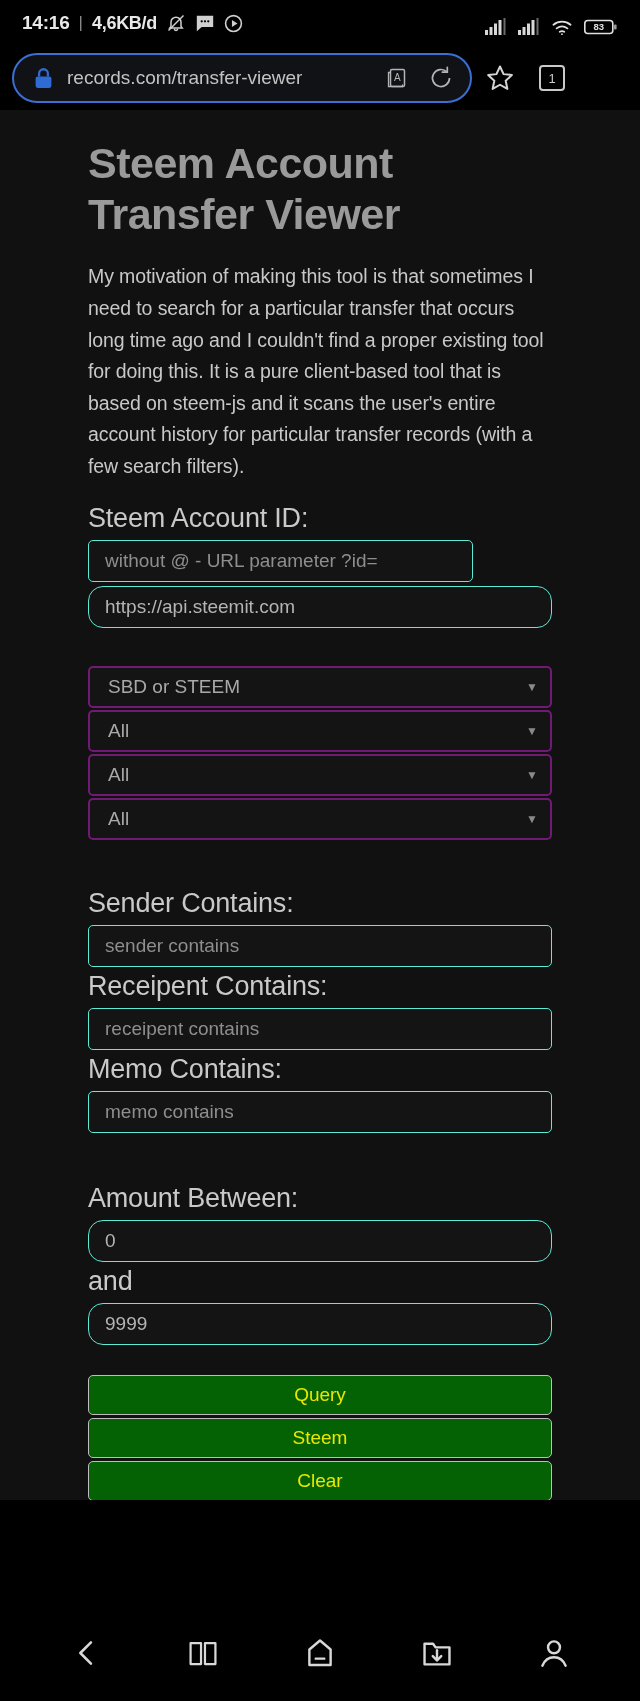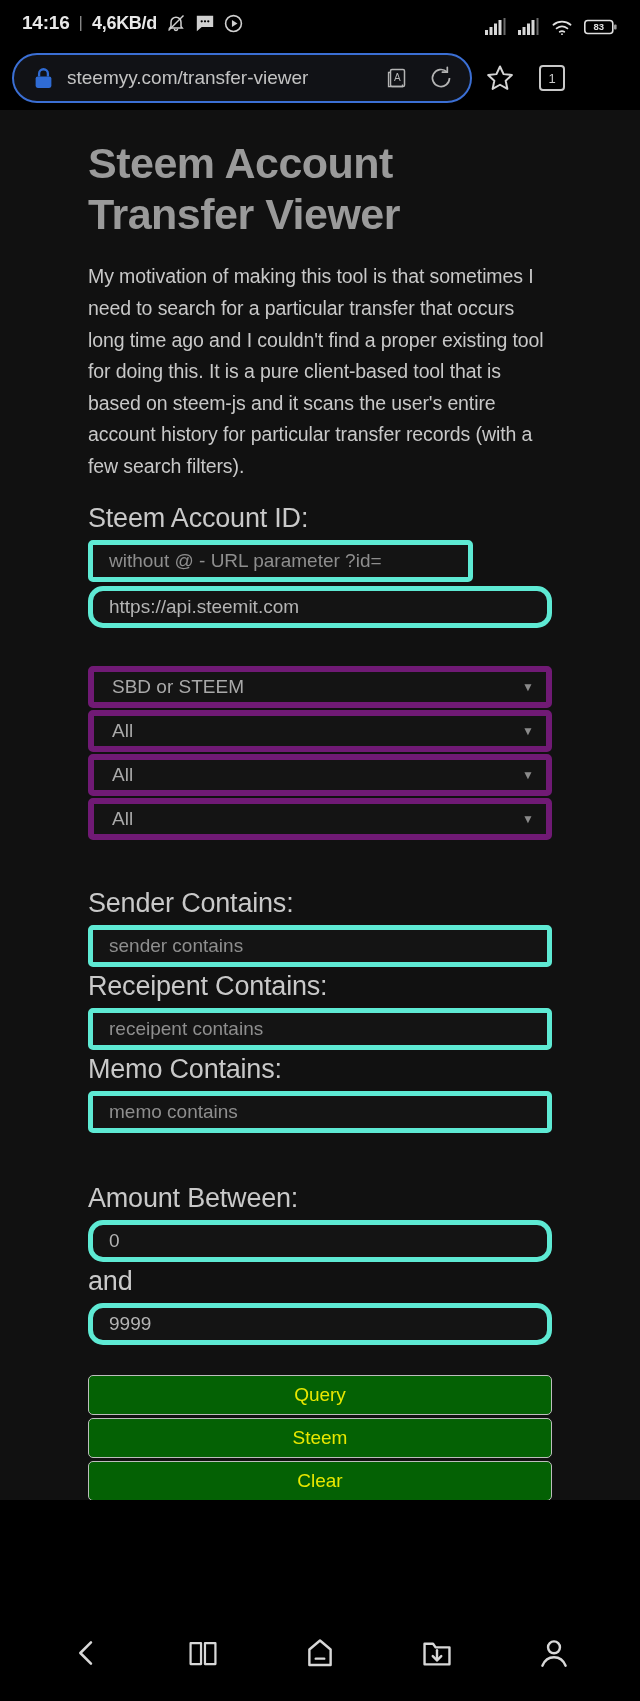--- a/index.html
+++ b/index.html
@@ -154,39 +154,39 @@
     letter-spacing: -0.2px;
     margin-top: 20px;
     margin-bottom: 6px;
   }
   h2.section.tight { margin-top: 4px; }
 
   .field {
     width: 100%;
     height: 42px;
     background: #141414;
-    border: 5px solid #5eead4;
+    border: 1px solid #5eead4;
     border-radius: 5px;
     color: #8e8e8e;
     font-size: 19px;
     font-family: "Liberation Sans", sans-serif;
     padding: 0 16px;
     display: flex;
     align-items: center;
     margin-bottom: 4px;
   }
   .field.narrow { width: 385px; }
   .field.value { color: #b4b4b4; border-radius: 15px; }
 
   .select {
     position: relative;
     width: 100%;
     height: 42px;
     background: #141414;
-    border: 6px solid #701a75;
+    border: 2px solid #701a75;
     border-radius: 5px;
     color: #a9a9a9;
     font-size: 19px;
     padding: 0 32px 0 18px;
     display: flex;
     align-items: center;
     margin-bottom: 2px;
   }
   .select .caret {
     position: absolute;
@@ -310,21 +310,21 @@
   </div>
 
   <div class="browser-bar">
     <div class="url-pill">
       <span class="lock-icon">
         <svg width="19" height="21" viewBox="0 0 18 20">
           <rect x="1.5" y="8" width="15" height="11" rx="2" fill="#2f6bd4"></rect>
           <path d="M4.8 8V5.4a4.2 4.2 0 0 1 8.4 0V8" fill="none" stroke="#2f6bd4" stroke-width="2.2"></path>
         </svg>
       </span>
-      <span class="url-text">steemyy.com/transfer-viewer</span>
+      <span class="url-text">records.com/transfer-viewer</span>
       <span class="pill-btn">
         <svg width="26" height="26" viewBox="0 0 26 26" fill="none" stroke="#b4b4b4" stroke-width="1.5">
           <rect x="6.5" y="4.5" width="14" height="17" rx="1.5"></rect>
           <path d="M6.5 7.5H4.5v14h14v-2" stroke-width="1.3"></path>
           <text x="13.4" y="16.2" font-family="Liberation Sans, sans-serif" font-size="10" fill="#b4b4b4" stroke="none" text-anchor="middle">A</text>
         </svg>
       </span>
       <span class="pill-btn">
         <svg width="28" height="28" viewBox="0 0 28 28" fill="none" stroke="#b4b4b4" stroke-width="1.7">
           <path d="M22.5 14a8.5 8.5 0 1 1-2.6-6.1"></path>

